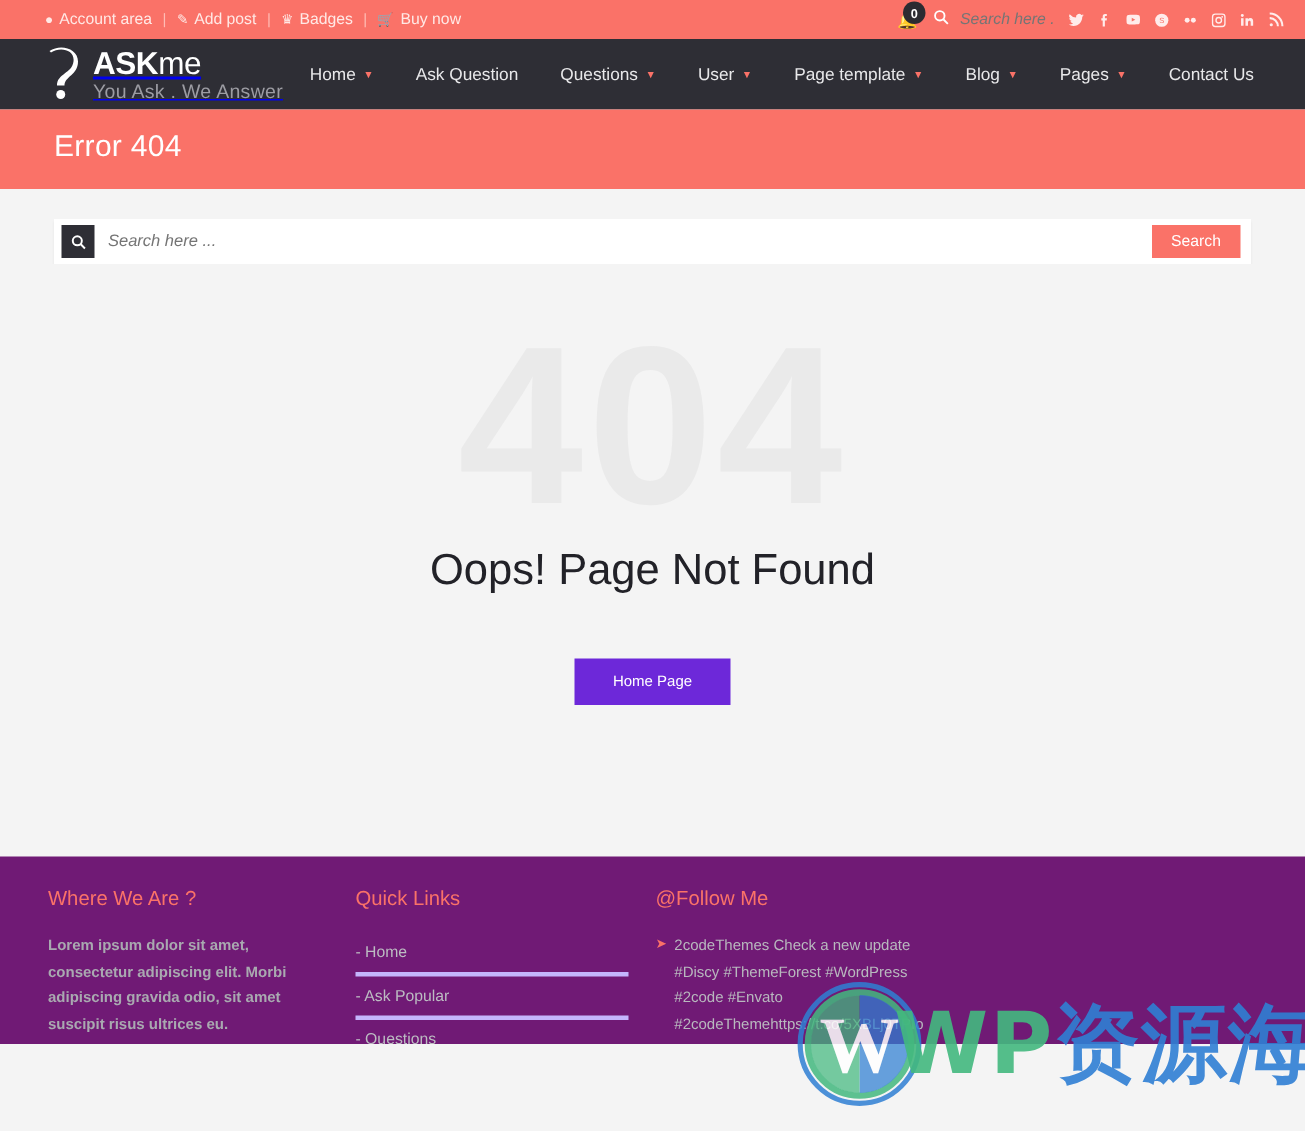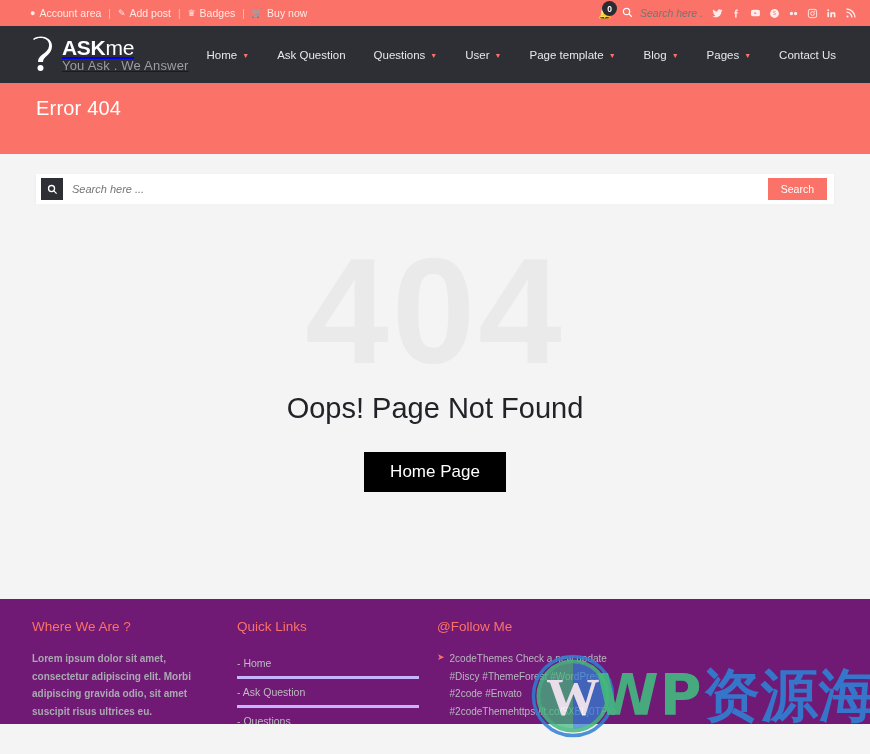--- a/index.html
+++ b/index.html
@@ -51,21 +51,21 @@
   }
   .socials { display: flex; align-items: center; gap: 0; margin-left: 6px; }
   .soc {
     width: 19px; height: 22px; display: flex; align-items: center; justify-content: center;
     color: #ffeceb;
   }
   .soc svg { width: 11px; height: 11px; fill: #ffeceb; }
 
   
   .header {
-    height: 57px;
+    height: 47px;
     background: #2e2e35;
     display: flex;
     align-items: center;
     padding: 0 20px 0 30px;
     justify-content: space-between;
   }
   .logo { display: flex; align-items: center; gap: 10px; }
   .logo-mark {
     width: 22px; height: 38px; position: relative;
   }
@@ -78,21 +78,21 @@
   .nav { display: flex; align-items: center; }
   .nav-item {
     color: #e8e8ea; font-size: 11.5px; text-decoration: none;
     padding: 0 14px; display: flex; align-items: center; gap: 5px;
     white-space: nowrap;
   }
   .caret { font-size: 7px; color: #fa7268; position: relative; top: 1px; }
 
   
   .titleband {
-    height: 71px; background: #fa7268;
+    height: 53px; background: #fa7268;
     padding: 14px 0 0 36px;
   }
   .page-title { color: #ffffff; font-size: 20px; font-weight: normal; letter-spacing: 0.2px; }
   .crumbs { margin-top: 10px; font-size: 10.5px; color: #ffe5e2; }
   .crumbs a { color: #ffe5e2; text-decoration: none; }
   .crumbs .sl { margin: 0 3px; color: #ffd2cc; }
   .crumbs .cur { color: #fff0ee; }
 
   
   .searchstrip {
@@ -135,23 +135,23 @@
   }
   .big404 {
     font-size: 150px; line-height: 1; font-weight: bold;
     color: #eaeaea; letter-spacing: 3px;
     user-select: none;
   }
   .oops {
     font-size: 29px; color: #222228; margin-top: 6px; font-weight: normal;
   }
   .homebtn {
-    margin-top: 27px;
-    background: #000000; color: #ffffff; border: none;
-    font-size: 17px; padding: 10px 26px; cursor: pointer;
+    margin-top: 42px;
+    background: #6d28d9; color: #ffffff; border: none;
+    font-size: 10px; padding: 10px 26px; cursor: pointer;
     font-family: "Liberation Sans", sans-serif;
   }
 
   
   .footer {
     background: #701a75;
     height: 125px;
     display: flex;
     padding: 20px 24px 0 32px;
     position: relative;
@@ -371,21 +371,21 @@
     <div class="faddr">Address :</div>
   </div>
 
   <div class="fcol fcol-2">
     <div class="fhead">Quick Links</div>
     <ul class="qlist">
       <li>
           <a href="#">- Home</a>
         </li>
       <li>
-          <a href="#">- Ask Question</a>
+          <a href="#">- Ask Popular</a>
         </li>
       <li>
           <a href="#">- Questions</a>
         </li>
     </ul>
   </div>
 
 
   <div class="fcol fcol-4">
     <div class="fhead">@Follow Me</div>

